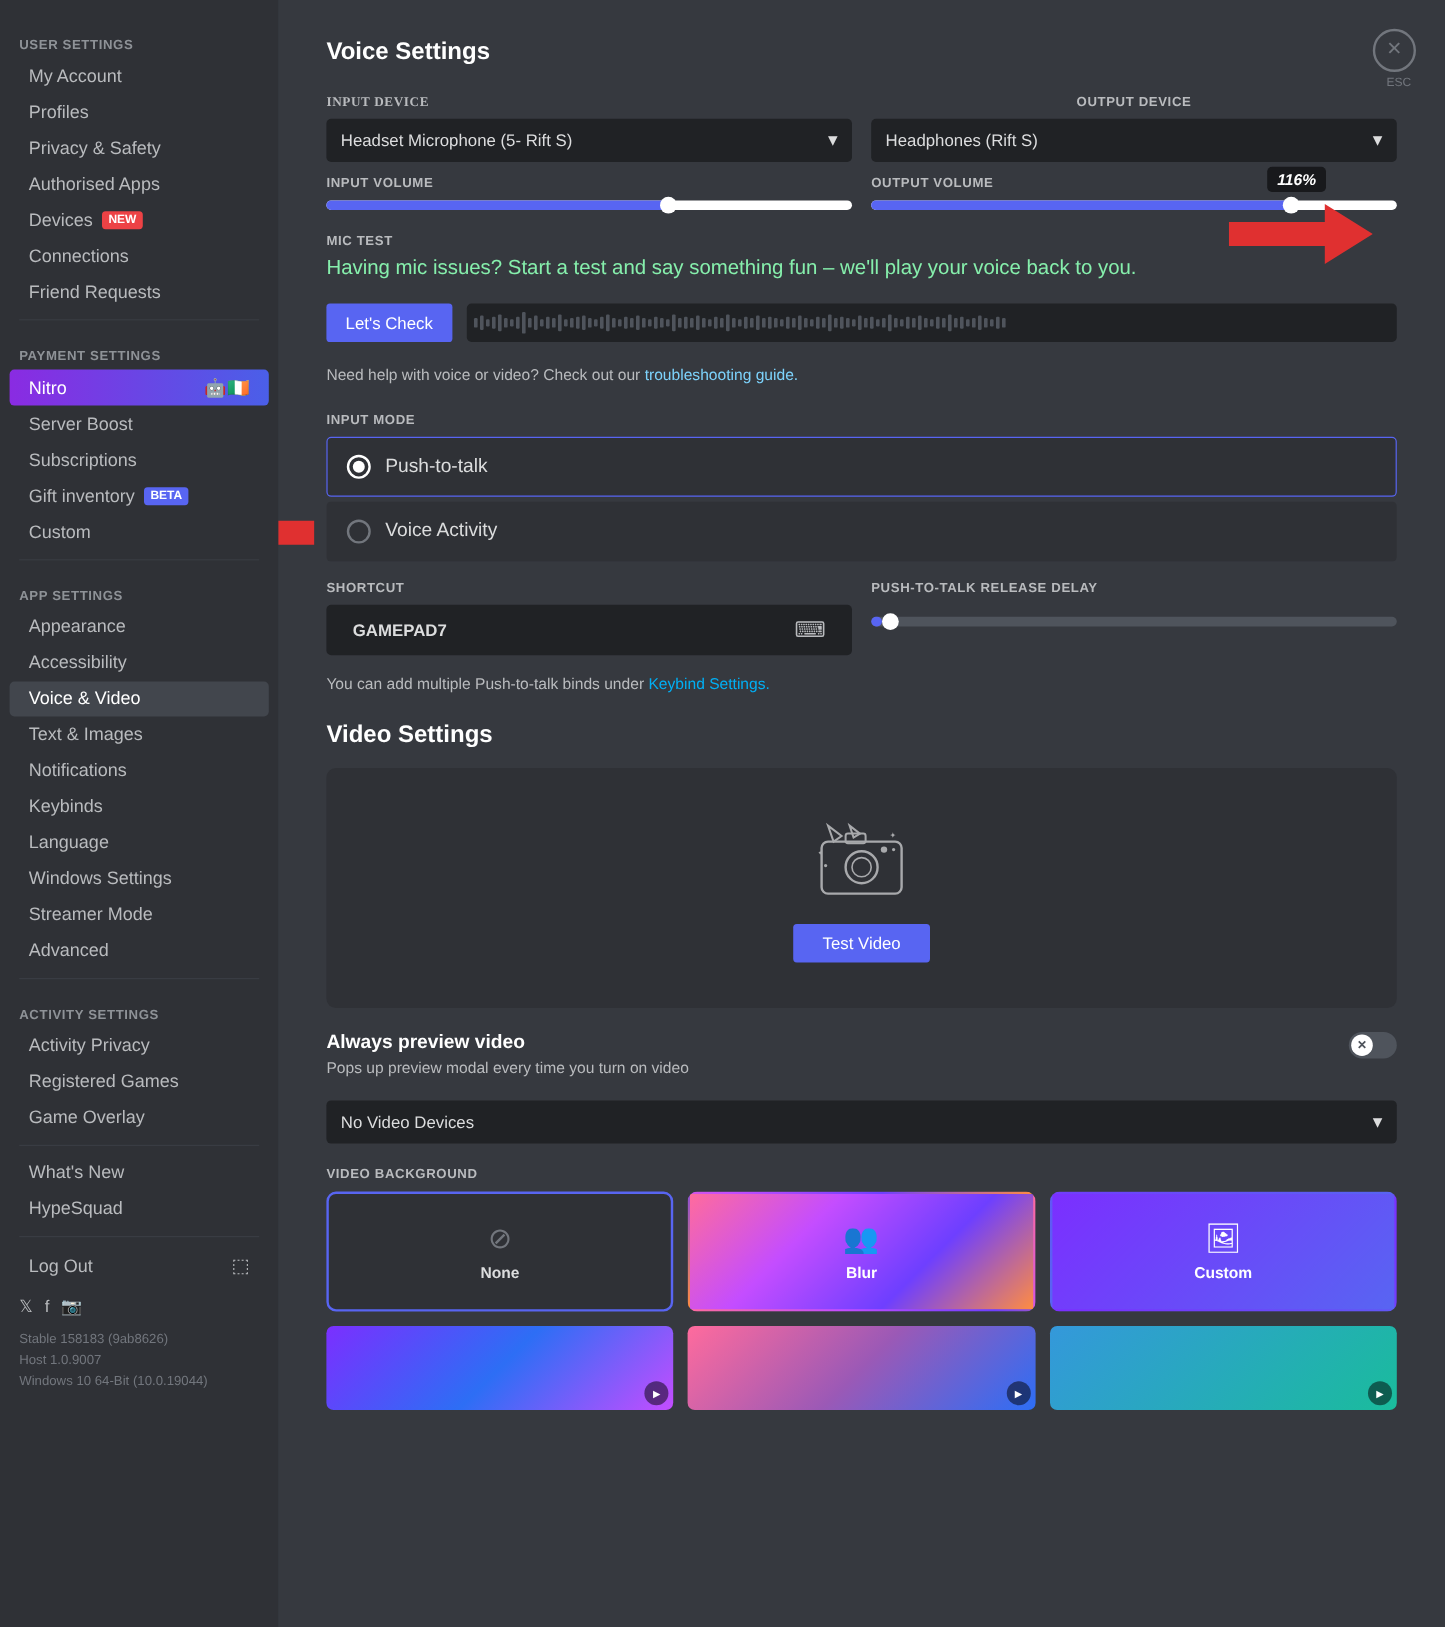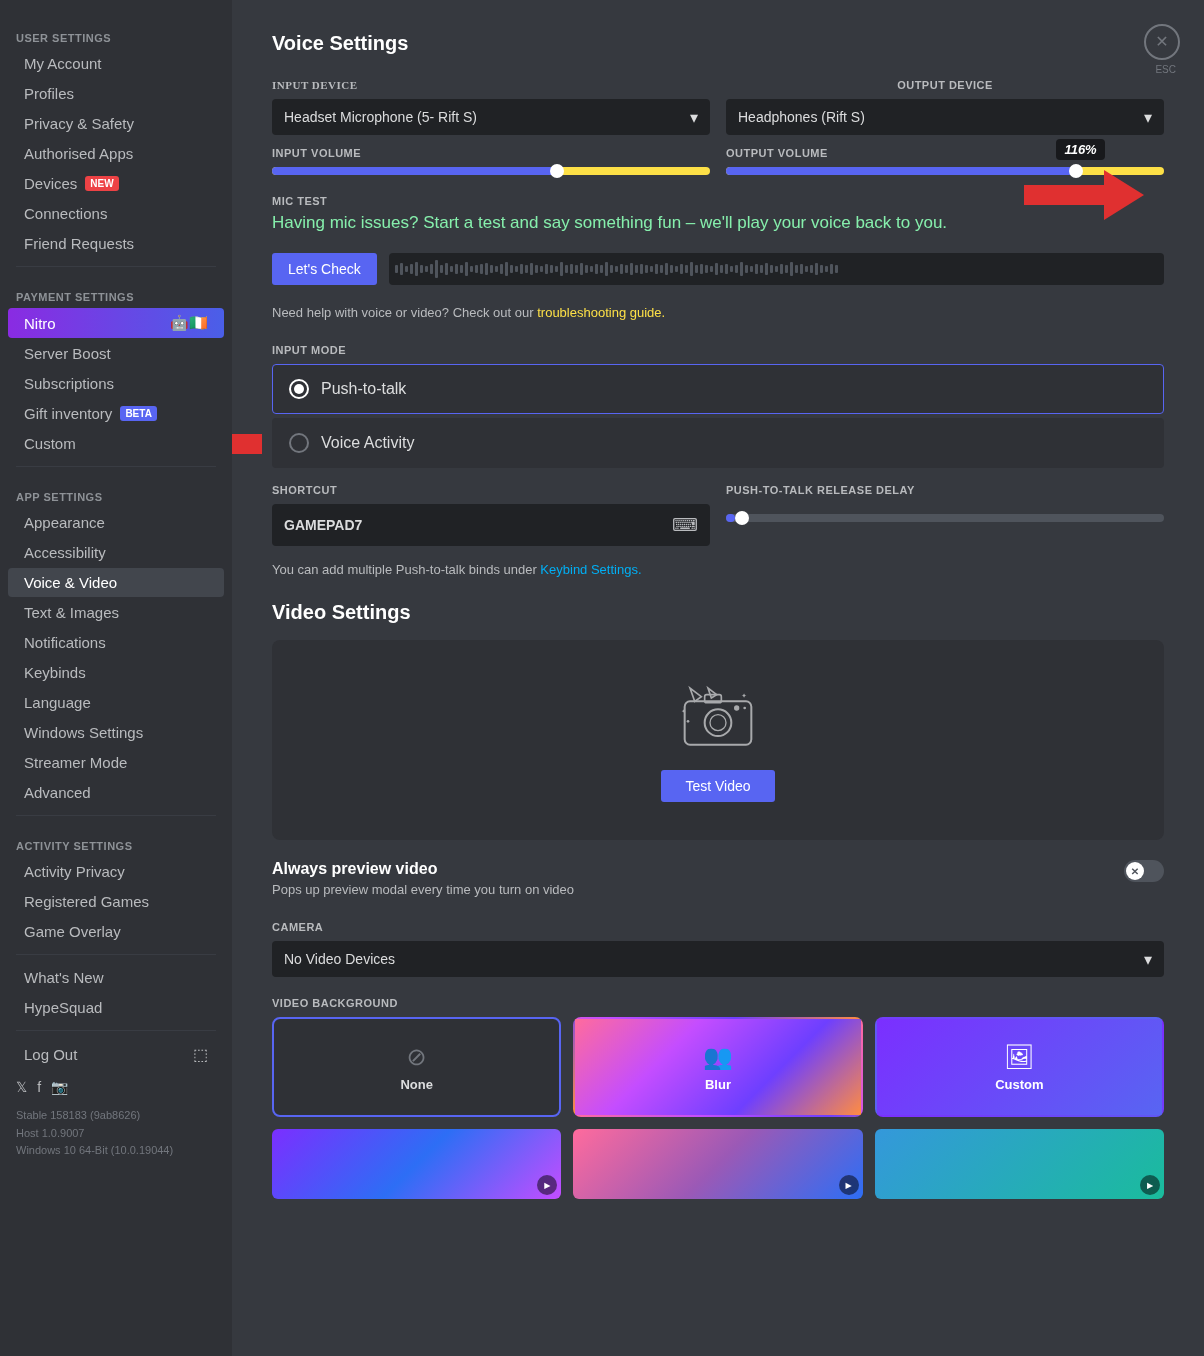--- a/index.html
+++ b/index.html
@@ -188,21 +188,21 @@
       position: absolute;
       right: 12px;
       top: 50%;
       transform: translateY(-50%);
       color: #dcddde;
       pointer-events: none;
     }
     .slider-track {
       width: 100%;
       height: 8px;
-      background: #fde047;
+      background: #ffffff;
       border-radius: 4px;
       position: relative;
       margin-top: 8px;
       font-style: italic;
     }
     .slider-fill {
       height: 100%;
       background: #5865f2;
       border-radius: 4px;
       position: absolute;
@@ -278,21 +278,21 @@
       background: #4f545c;
       border-radius: 1px;
     }
 
     .help-text {
       font-size: 13px;
       color: #b9bbbe;
       margin-top: 10px;
     }
     .help-text a {
-      color: #fde047;
+      color: #7dd3fc;
       text-decoration: none;
       margin-top: 37px;
     }
 
     
     .input-mode-section {
       margin: 24px 0 16px 0;
     }
     .radio-option {
       display: flex;
@@ -336,21 +336,21 @@
     .shortcut-row {
       display: flex;
       gap: 16px;
       align-items: flex-start;
       margin-bottom: 16px;
     }
     .shortcut-col { flex: 1; }
     .shortcut-box {
       background: #202225;
       border-radius: 4px;
-      padding: 10px 12px;
+      padding: 10px 22px;
       display: flex;
       align-items: center;
       justify-content: space-between;
     }
     .shortcut-text {
       font-size: 14px;
       font-weight: 600;
       color: #dcddde;
     }
     .keyboard-icon {
@@ -924,21 +924,20 @@
       <div class="toggle-title">Always preview video</div>
       <div class="toggle-desc">Pops up preview modal every time you turn on video</div>
     </div>
     <div class="toggle-switch off">
       <div class="toggle-knob">
         <div class="toggle-x-mark" style="display:flex;align-items:center;justify-content:center;width:100%;height:100%;font-size:10px;color:#4f545c;font-weight:700;">✕</div>
       </div>
     </div>
   </div>
 
-  <div class="section-label">CAMERA</div>
   <div class="select-wrapper" style="margin-bottom:20px;">
     <select class="select-box">
       <option>No Video Devices</option>
     </select>
   </div>
 
   <div class="section-label">VIDEO BACKGROUND</div>
   <div class="vbg-grid">
     <div class="vbg-item none-bg selected">
       <span style="font-size:24px;color:#72767d;">⊘</span>

